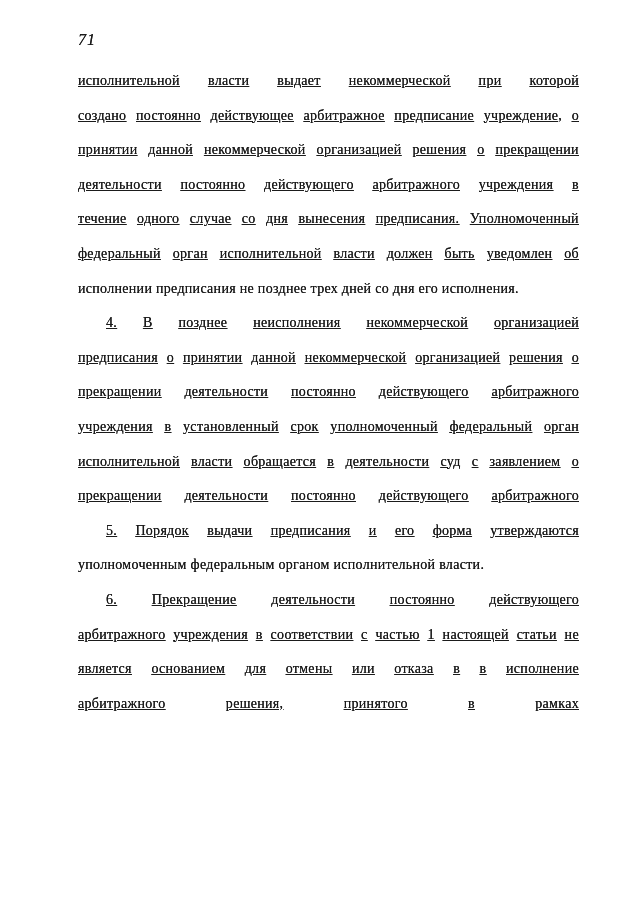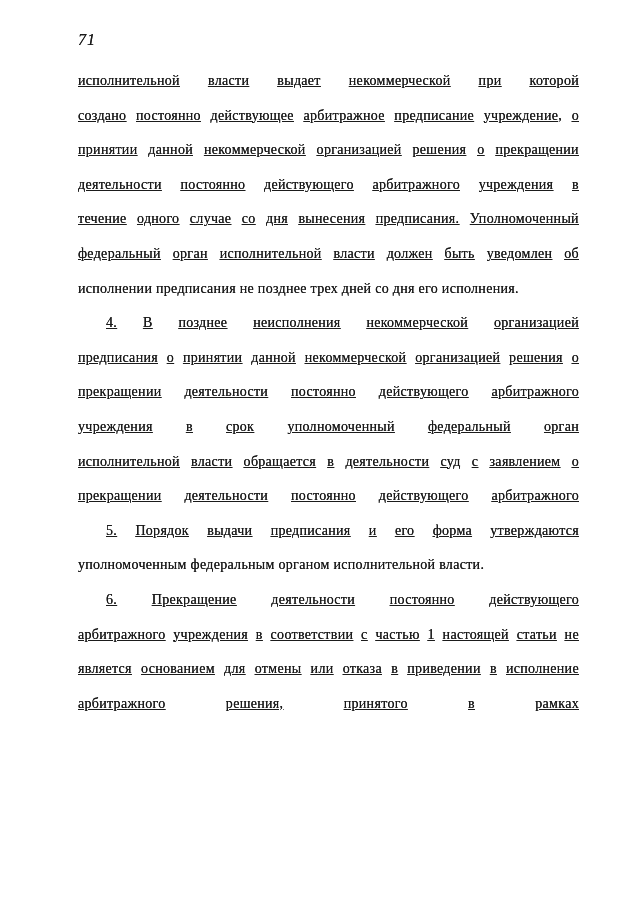--- a/index.html
+++ b/index.html
@@ -130,20 +130,21 @@
         <div class="line justified">
           <span class="word">прекращении</span>
           <span class="word">деятельности</span>
           <span class="word">постоянно</span>
           <span class="word">действующего</span>
           <span class="word">арбитражного</span>
         </div>
         <div class="line justified">
           <span class="word">учреждения</span>
           <span class="word">в</span>
+          <span class="word">установленный</span>
           <span class="word">срок</span>
           <span class="word">уполномоченный</span>
           <span class="word">федеральный</span>
           <span class="word">орган</span>
         </div>
         <div class="line justified">
           <span class="word">исполнительной</span>
           <span class="word">власти</span>
           <span class="word">обращается</span>
           <span class="word">в</span>
@@ -195,21 +196,20 @@
           <span class="word">не</span>
         </div>
         <div class="line justified">
           <span class="word">является</span>
           <span class="word">основанием</span>
           <span class="word">для</span>
           <span class="word">отмены</span>
           <span class="word">или</span>
           <span class="word">отказа</span>
           <span class="word">в</span>
-          <span class="word">приведении</span>
           <span class="word">в</span>
           <span class="word">исполнение</span>
         </div>
         <div class="line justified">
           <span class="word">арбитражного</span>
           <span class="word">решения,</span>
           <span class="word">принятого</span>
           <span class="word">в</span>
           <span class="word">рамках</span>
         </div>

